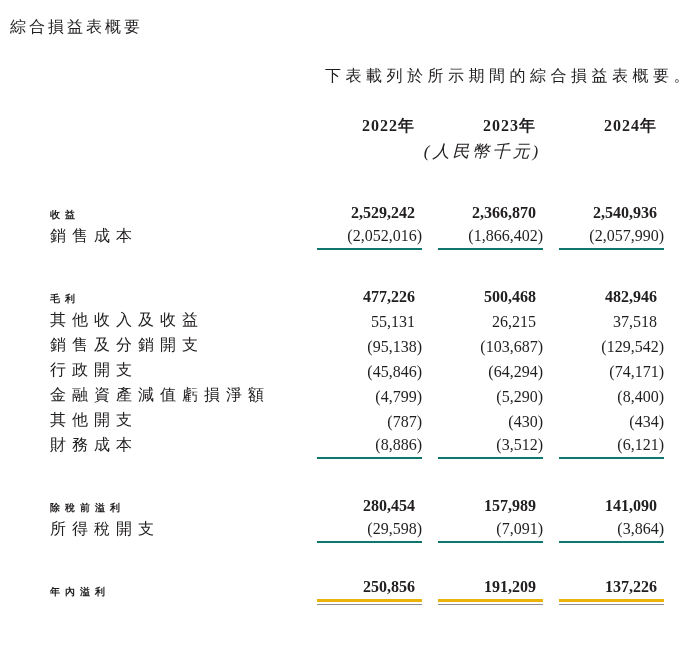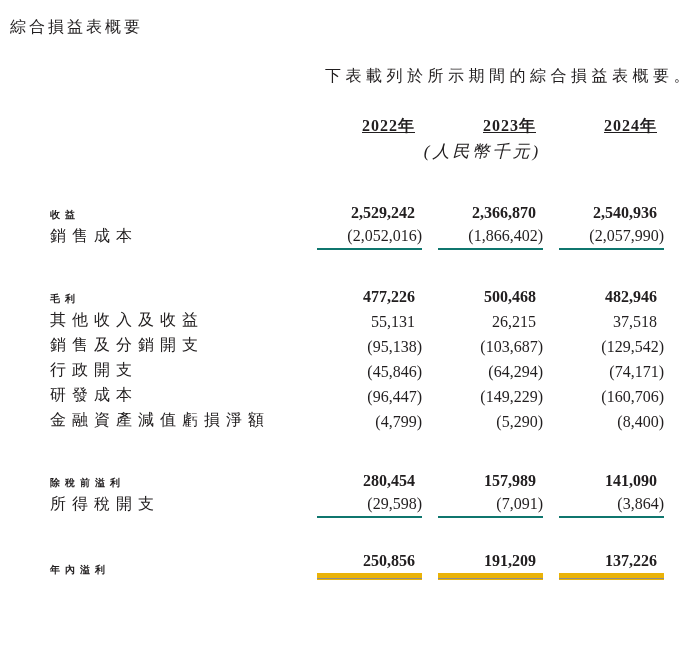--- a/index.html
+++ b/index.html
@@ -58,26 +58,26 @@
     padding:0 7px 3px 0;
     white-space:nowrap;
   }
   .neg { margin-right:-7px; }
 
   tr.bold { font-weight:700; }
   tr.bold td.label {
     font-family:"Liberation Sans","DejaVu Sans",sans-serif;
     letter-spacing:5px; font-size:10px;
   }
-  thead .yh .v { font-weight:700; letter-spacing:1px;text-decoration:underline; }
+  thead .yh .v { font-weight:700; letter-spacing:1px; }
 
   tr.ul .v { border-bottom:2px solid #0f766e; }
 
   tr.dbl .v {
-    border-bottom:7px solid #eab308;
+    border-bottom:3px solid #eab308;
     position:relative;
   }
   tr.dbl .v::after {
     content:""; position:absolute; left:0; right:0; bottom:-6px;
     height:0; border-bottom:1px solid #8d8d8d;
   }
 </style>
 </head>
 <body>
 
@@ -185,41 +185,53 @@
             <div class="v"><span class="neg">(45,846)</span></div>
           </td>
           <td class="num">
             <div class="v"><span class="neg">(64,294)</span></div>
           </td>
           <td class="num">
             <div class="v"><span class="neg">(74,171)</span></div>
           </td>
         </tr>
         <tr class="row">
-          <td class="label">研發成本</td>
-          <td class="num">
-            <div class="v"><span class="neg">(96,447)</span></div>
-          </td>
-          <td class="num">
-            <div class="v"><span class="neg">(149,229)</span></div>
-          </td>
-          <td class="num">
-            <div class="v"><span class="neg">(160,706)</span></div>
-          </td>
-        </tr>
-        <tr class="row">
           <td class="label">金融資產減值虧損淨額</td>
           <td class="num">
             <div class="v"><span class="neg">(4,799)</span></div>
           </td>
           <td class="num">
             <div class="v"><span class="neg">(5,290)</span></div>
           </td>
           <td class="num">
             <div class="v"><span class="neg">(8,400)</span></div>
+          </td>
+        </tr>
+        <tr class="row">
+          <td class="label">其他開支</td>
+          <td class="num">
+            <div class="v"><span class="neg">(787)</span></div>
+          </td>
+          <td class="num">
+            <div class="v"><span class="neg">(430)</span></div>
+          </td>
+          <td class="num">
+            <div class="v"><span class="neg">(434)</span></div>
+          </td>
+        </tr>
+        <tr class="row ul">
+          <td class="label">財務成本</td>
+          <td class="num">
+            <div class="v"><span class="neg">(8,886)</span></div>
+          </td>
+          <td class="num">
+            <div class="v"><span class="neg">(3,512)</span></div>
+          </td>
+          <td class="num">
+            <div class="v"><span class="neg">(6,121)</span></div>
           </td>
         </tr>
         <tr class="spacer">
           <td colspan="4"></td>
         </tr>
         <tr class="row bold">
           <td class="label">除稅前溢利</td>
           <td class="num">
             <div class="v"><span>280,454</span></div>
           </td>

